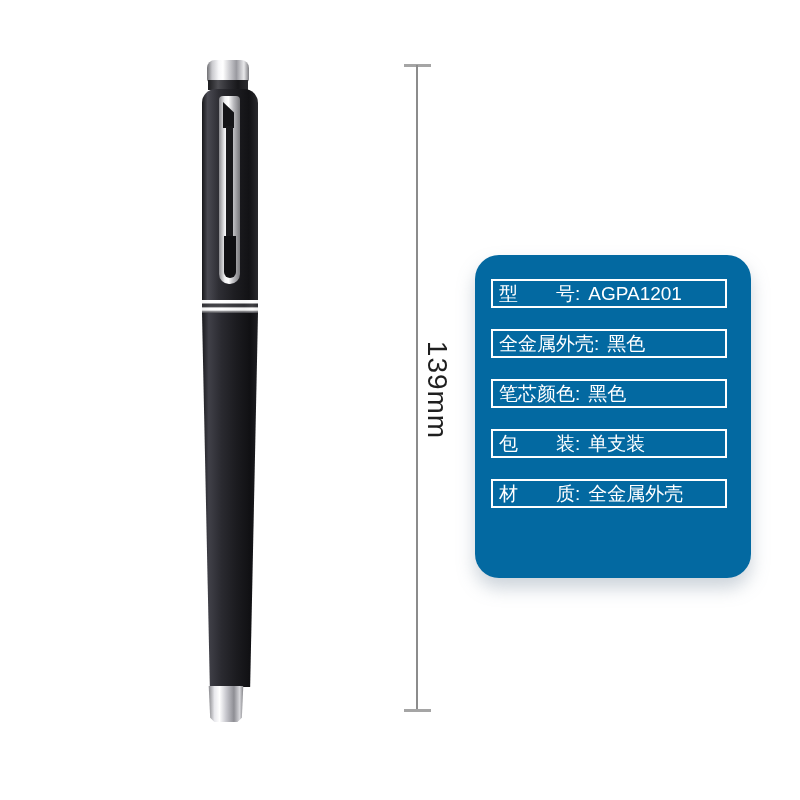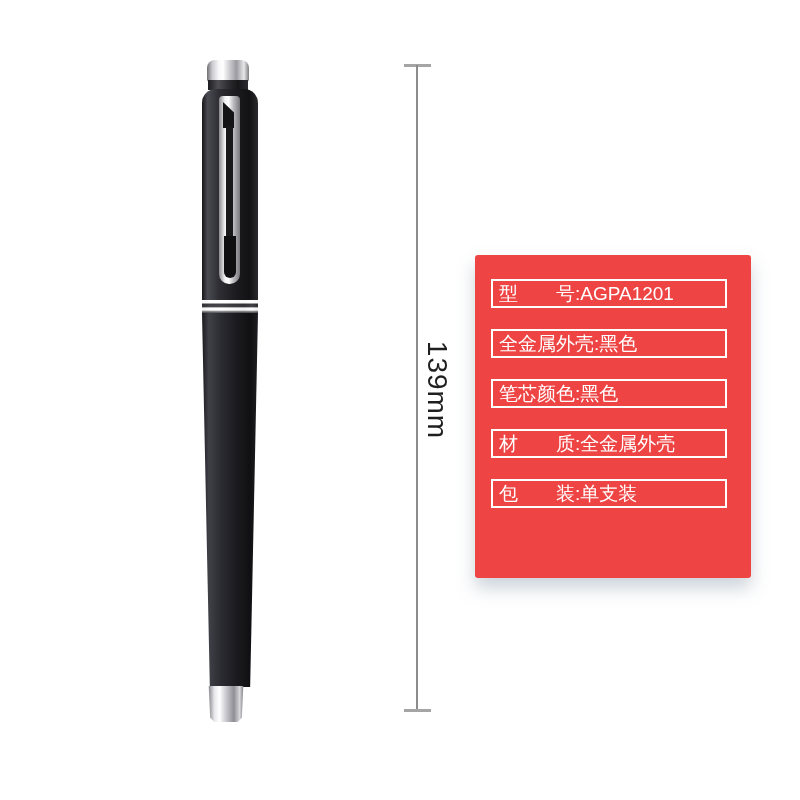--- a/index.html
+++ b/index.html
@@ -80,21 +80,21 @@
   }
   .spec-row {
     box-sizing:border-box;
     margin:0 0 21px 16px; width:236px; height:29px;
     border:2px solid #ffffff;
     display:flex; align-items:center;
     padding-left:6px;
     color:#ffffff; font-size:19px;
   }
   .spec-row span { white-space:pre; }
-  .spec-row .val { margin-left:0; }
+  .spec-row .val { margin-left:8px; }
 </style>
 </head>
 <body>
 
 <div class="canvas">
 
   <div>
     <div class="abs pen-finial"></div>
     <div class="abs pen-finial-ring"></div>
     <div class="abs pen-cap"></div>
@@ -107,36 +107,36 @@
     <div class="abs pen-tip"></div>
   </div>
 
   <div>
     <div class="abs dim-cap-top"></div>
     <div class="abs dim-line" style="background: rgb(140, 140, 140);"></div>
     <div class="abs dim-cap-bottom"></div>
     <div class="abs dim-label" style="color: rgb(31, 31, 31);">139mm</div>
   </div>
 
-  <div class="abs spec-box" style="background: #ef4444;">
+  <div class="abs spec-box" style="background: #0369a1; border-radius: 24px;">
     <div class="spec-row">
       <span class="lbl">型　　号:</span>
       <span class="val">AGPA1201</span>
     </div>
     <div class="spec-row">
       <span class="lbl">全金属外壳:</span>
       <span class="val">黑色</span>
     </div>
     <div class="spec-row">
       <span class="lbl">笔芯颜色:</span>
       <span class="val">黑色</span>
     </div>
     <div class="spec-row">
+      <span class="lbl">包　　装:</span>
+      <span class="val">单支装</span>
+    </div>
+    <div class="spec-row">
       <span class="lbl">材　　质:</span>
       <span class="val">全金属外壳</span>
-    </div>
-    <div class="spec-row">
-      <span class="lbl">包　　装:</span>
-      <span class="val">单支装</span>
     </div>
   </div>
 
 </div>
 
 </body></html>

